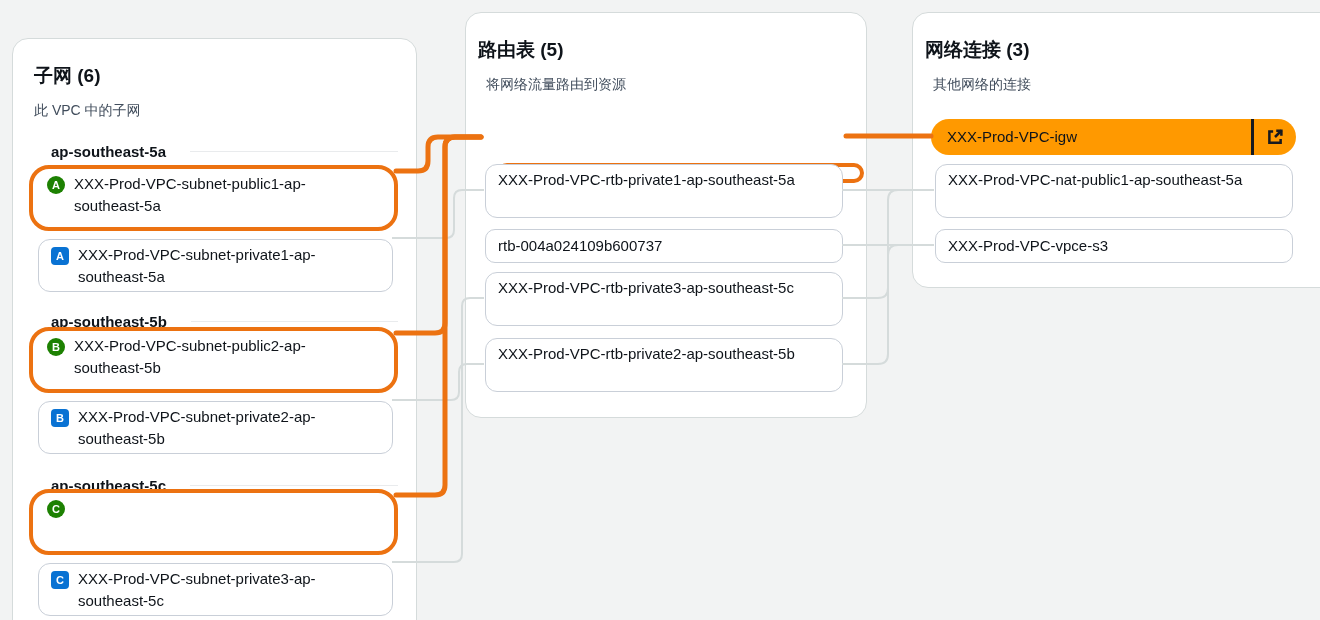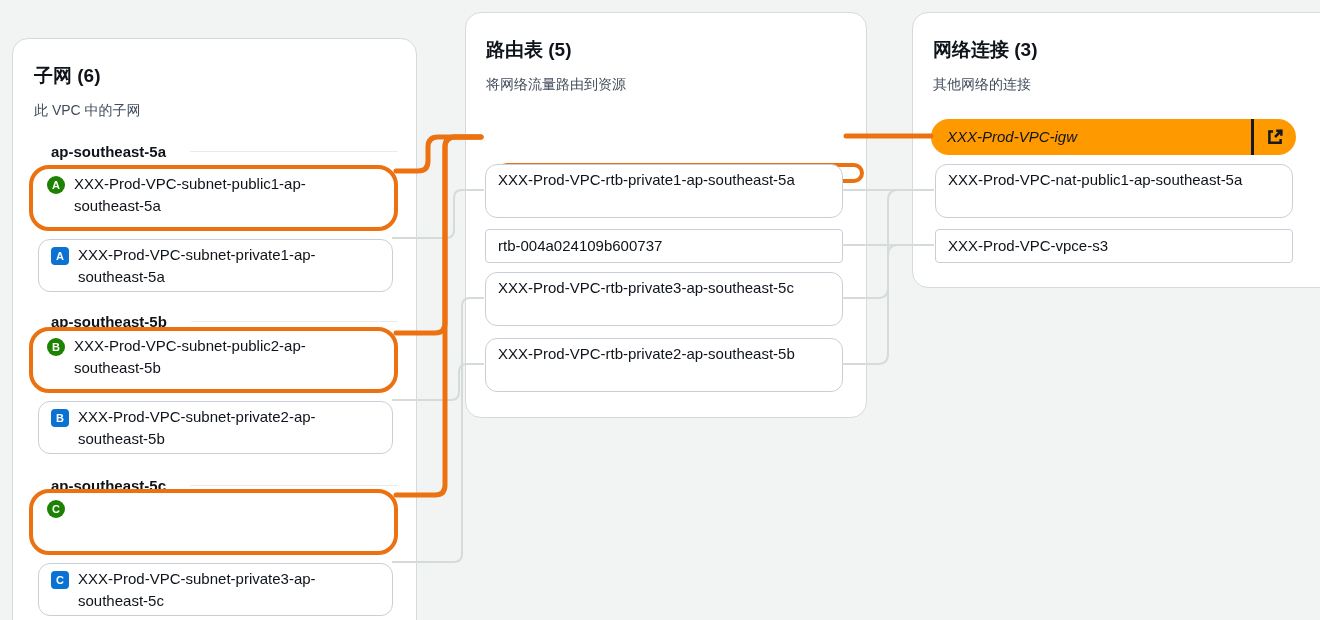--- a/index.html
+++ b/index.html
@@ -16,42 +16,42 @@
   *{margin:0;padding:0;box-sizing:border-box;}
   html,body{width:1320px;height:620px;overflow:hidden;}
   body{background:var(--page-bg);font-family:"Liberation Sans","DejaVu Sans",sans-serif;color:var(--ink);}
   .canvas{position:relative;width:1320px;height:620px;}
 
   .panel{position:absolute;background:var(--panel-bg);border:1px solid var(--panel-border);border-radius:16px;z-index:1;}
   #panel-subnets{left:12px;top:12px;width:405px;height:600px;margin-top:26px;}
   #panel-rtb{left:465px;top:12px;width:402px;height:406px;}
   #panel-net{left:912px;top:12px;width:487px;height:276px;}
 
-  .panel-title{position:absolute;left:20px;top:24px;font-size:19px;font-weight:700;white-space:nowrap;}
+  .panel-title{position:absolute;left:12px;top:24px;font-size:19px;font-weight:700;white-space:nowrap;}
   #panel-subnets .panel-title{left:21px;}
   .panel-title .count{font-weight:700;}
   .panel-subtitle{position:absolute;left:20px;top:63px;font-size:14px;color:var(--sub);white-space:nowrap;}
   #panel-subnets .panel-subtitle{left:21px;}
 
   .group-row{position:absolute;left:38px;right:18px;display:flex;align-items:center;gap:24px;height:20px;}
   .group-label{font-size:15px;font-weight:700;white-space:nowrap;}
   .group-divider{flex:1;height:1px;background:#e9ebed;}
 
   .pill{position:absolute;display:flex;align-items:flex-start;background:#fff;border:1px solid var(--pill-border);border-radius:12px;padding:4px 10px 4px 12px;font-size:15px;line-height:22px;color:var(--ink);cursor:pointer;}
-  .pill.single{align-items:center;border-radius:4px;}
+  .pill.single{align-items:center;border-radius:10px;}
   .pill.selected{border:4px solid var(--hl);border-radius:20px;padding-left:14px;}
   .pill.single.selected{border-radius:18px;}
   .pill-text{max-width:300px;overflow-wrap:normal;}
   .mid .pill-text,.net .pill-text{max-width:336px;}
 
   .badge{flex:0 0 18px;width:18px;height:18px;margin:3px 9px 0 0;display:flex;align-items:center;justify-content:center;font-size:11px;font-weight:700;color:#fff;}
   .badge.public{background:#1d8102;border-radius:50%;}
   .badge.private{background:#0972d3;border-radius:4px;}
 
-  .pill.filled{background:var(--hl-fill);border:none;border-radius:18px;padding:4px 10px 4px 16px;align-items:center;font-style:italic;}
+  .pill.filled{background:var(--hl-fill);border:none;border-radius:18px;padding:4px 10px 4px 16px;align-items:center;}
   .pill.filled .vdivider{position:absolute;right:42px;top:0;bottom:0;width:3px;background:#16191f;}
   .pill.filled .ext-icon{position:absolute;right:11px;top:50%;transform:translateY(-50%);width:20px;height:20px;display:flex;}
 
   svg.connectors{position:absolute;left:0;top:0;width:1320px;height:620px;z-index:5;pointer-events:none;}
   svg.connectors path{fill:none;}
   svg.connectors .gray{stroke:var(--line-gray);stroke-width:2;}
   svg.connectors .orange{stroke:var(--hl);stroke-width:5;stroke-linecap:round;}
 </style>
 </head>
 <body>

